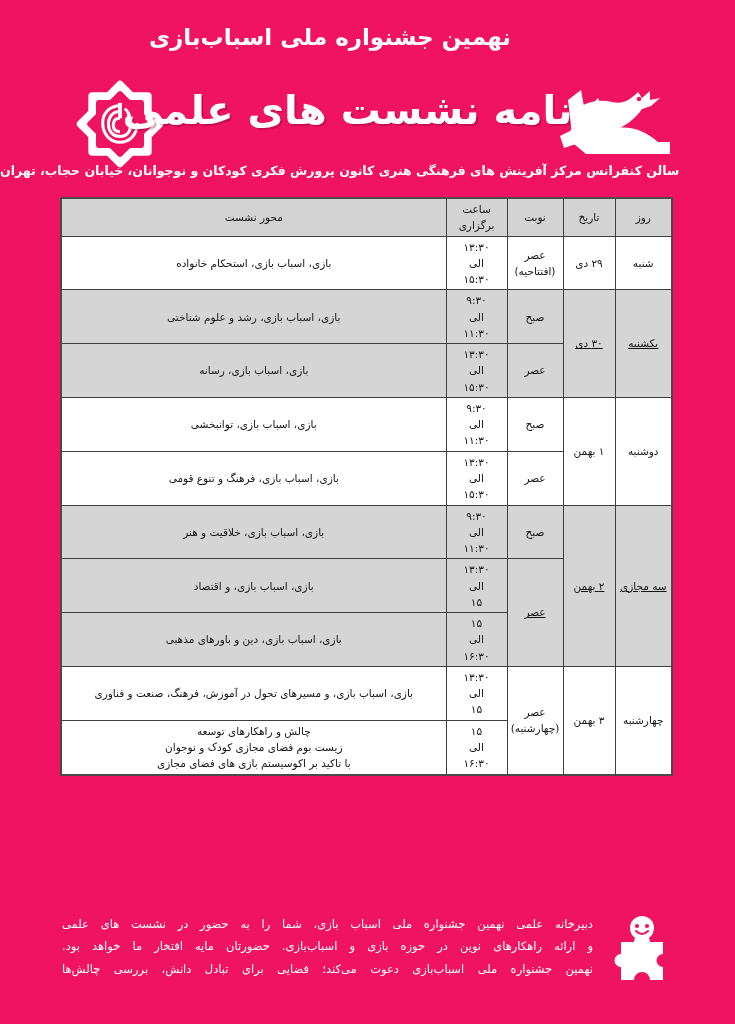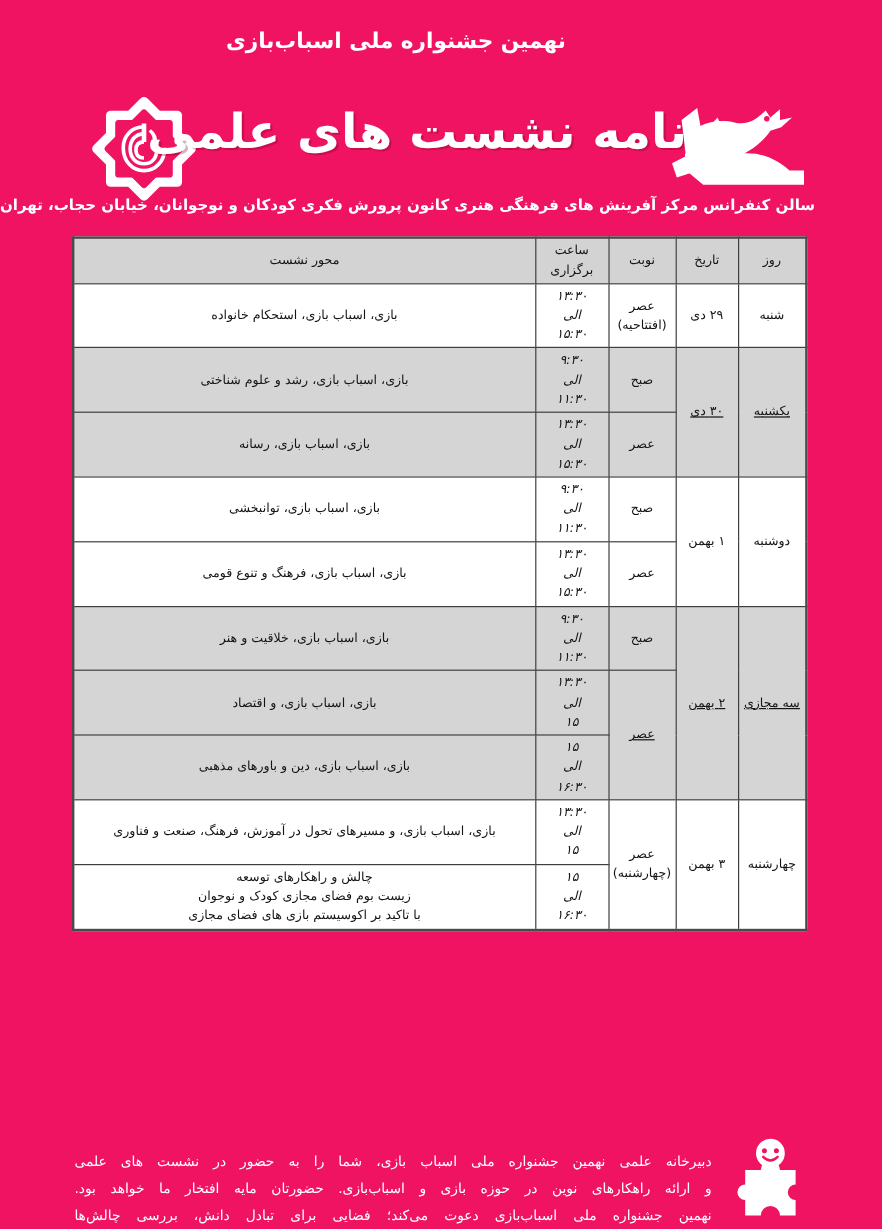--- a/index.html
+++ b/index.html
@@ -24,21 +24,21 @@
     width: 735px;
     height: 195px;
   }
 
   .festival-title {
     position: absolute;
     top: 24px;
     left: 0;
     width: 660px;
     text-align: center;
-    font-size: 18px;
+    font-size: 23px;
     font-weight: 700;
     letter-spacing: -0.3px;
     color: #ffffff;
     direction: rtl;
   }
 
   .main-title {
     position: absolute;
     top: 86px;
     left: 0;
@@ -127,21 +127,20 @@
 
   td.cell-day,
   td.cell-date { font-size: 10.5px; margin-top: 19px; }
 
   td.cell-shift { font-size: 10.5px; line-height: 1.7; }
 
   td.cell-time {
     font-size: 10px;
     line-height: 1.85;
     white-space: pre-line;
-    font-style: italic;
   }
 
   td.cell-topic {
     font-size: 11px;
     text-align: center;
     line-height: 1.7;
     white-space: pre-line;
   }
 
   tr.shade > td { background: #D5D5D5; }
@@ -151,21 +150,21 @@
 
   
   .footer {
     position: absolute;
     top: 905px;
     left: 0;
     width: 735px;
     height: 119px;
     display: flex;
     flex-direction: row-reverse;
-    align-items: flex-end;
+    align-items: flex-start;
     padding: 8px 62px 0 62px;
     direction: rtl;
   }
 
   .footer-text {
     flex: 1;
     font-size: 11.5px;
     line-height: 1.95;
     color: #ffffff;
     text-align: justify;

